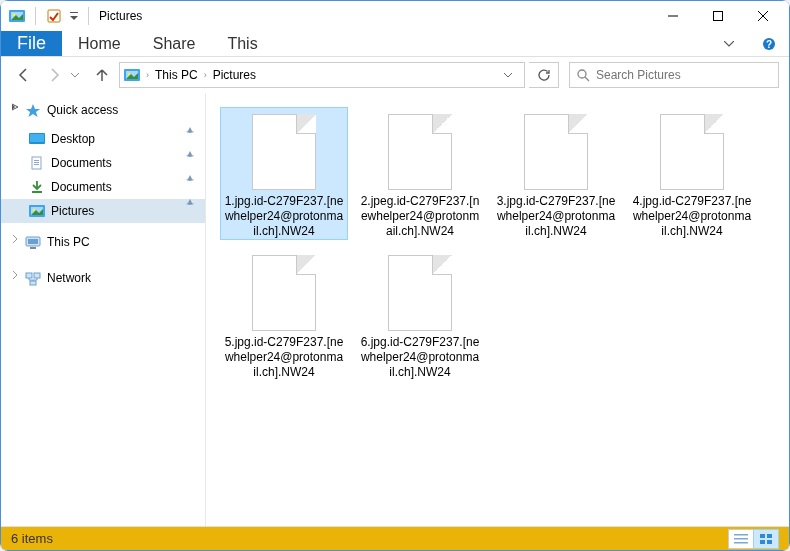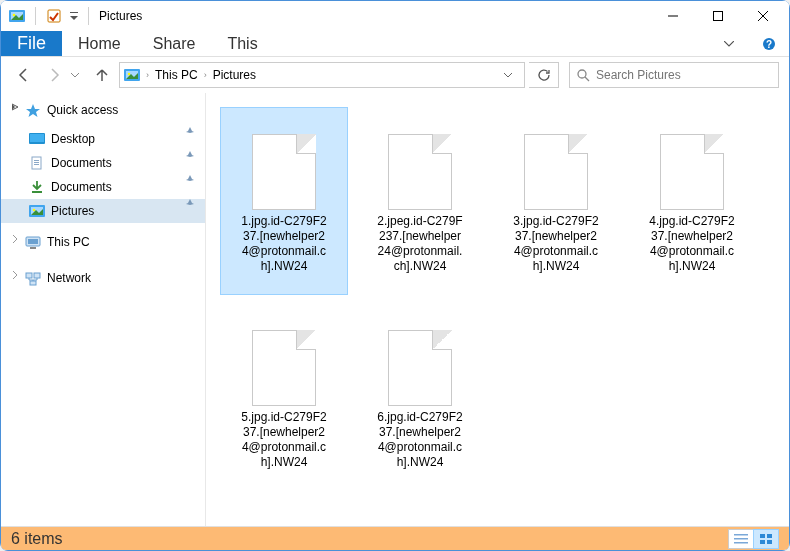--- a/index.html
+++ b/index.html
@@ -42,29 +42,29 @@
 .sidebar { width: 205px; border-right: 1px solid #e8e8e8; padding: 10px 0; font-size: 12px; }
 .side-item { display: flex; height: 24px; padding: 0 10px 0 24px; gap: 6px; color: #000;}
 .side-item.indent { padding-left: 28px; justify-content: space-between;}
 .side-item.selected { background: #d8e6f2; }
 .side-item .side-icon { width: 16px; height: 16px; display: inline-flex; align-items: center; justify-content: center; }
 .side-item .pin { color: #7a98b8; font-size: 10px;}
 .side-group-gap { height: 12px; }
 .side-toggle { position: absolute; margin-left: -14px; font-size: 9px; color: #555;}
 
 .files { flex: 1; padding: 10px 10px; display: flex; flex-wrap: wrap; align-content: flex-start; overflow: auto;}
-.file-item { width: 128px; margin: 4px; display: flex; flex-direction: column; align-items: center; text-align: center; font-size: 12px; color: #000; padding: 20px; border: 1px solid transparent; }
+.file-item { width: 128px; margin: 4px; display: flex; flex-direction: column; align-items: center; text-align: center; font-size: 12px; color: #000; padding: 0; border: 1px solid transparent; }
 .file-item.selected { background: #cce8ff; border: 1px solid #99d1ff; }
 .file-thumb { width: 72px; height: 82px; position: relative; margin-bottom: 4px; }
 .file-thumb .page { position: absolute; inset: 6px 4px 0 4px; background: #fff; border: 1px solid #c9c9c9; }
 .file-thumb .fold { position: absolute; top: 6px; right: 4px; width: 20px; height: 20px; background: linear-gradient(135deg, #e4e4e4 50%, #fff 50%); border-left: 1px solid #c9c9c9; border-bottom: 1px solid #c9c9c9;}
 .file-label { line-height: 1.25; word-break: break-all; max-width: 120px;}
 
 
-.statusbar { height: 24px; border-top: 1px solid #e0e0e0; display: flex; align-items: center; padding: 0 10px; font-size: 16px; color: #333; background: #fdba74; }
+.statusbar { height: 24px; border-top: 1px solid #e0e0e0; display: flex; align-items: center; padding: 0 10px; font-size: 13px; color: #333; background: #eab308; }
 .statusbar .spacer { flex: 1; }
 .viewbtn { width: 26px; height: 20px; border: 1px solid #ccc; margin-left: -1px; display: flex; align-items: center; justify-content: center; background: #fff;}
 .viewbtn.active { background: #cce8ff; border-color: #99d1ff;}
 
 svg { display: block; }
 </style>
 </head>
 <body>
 
 <div class="window">

